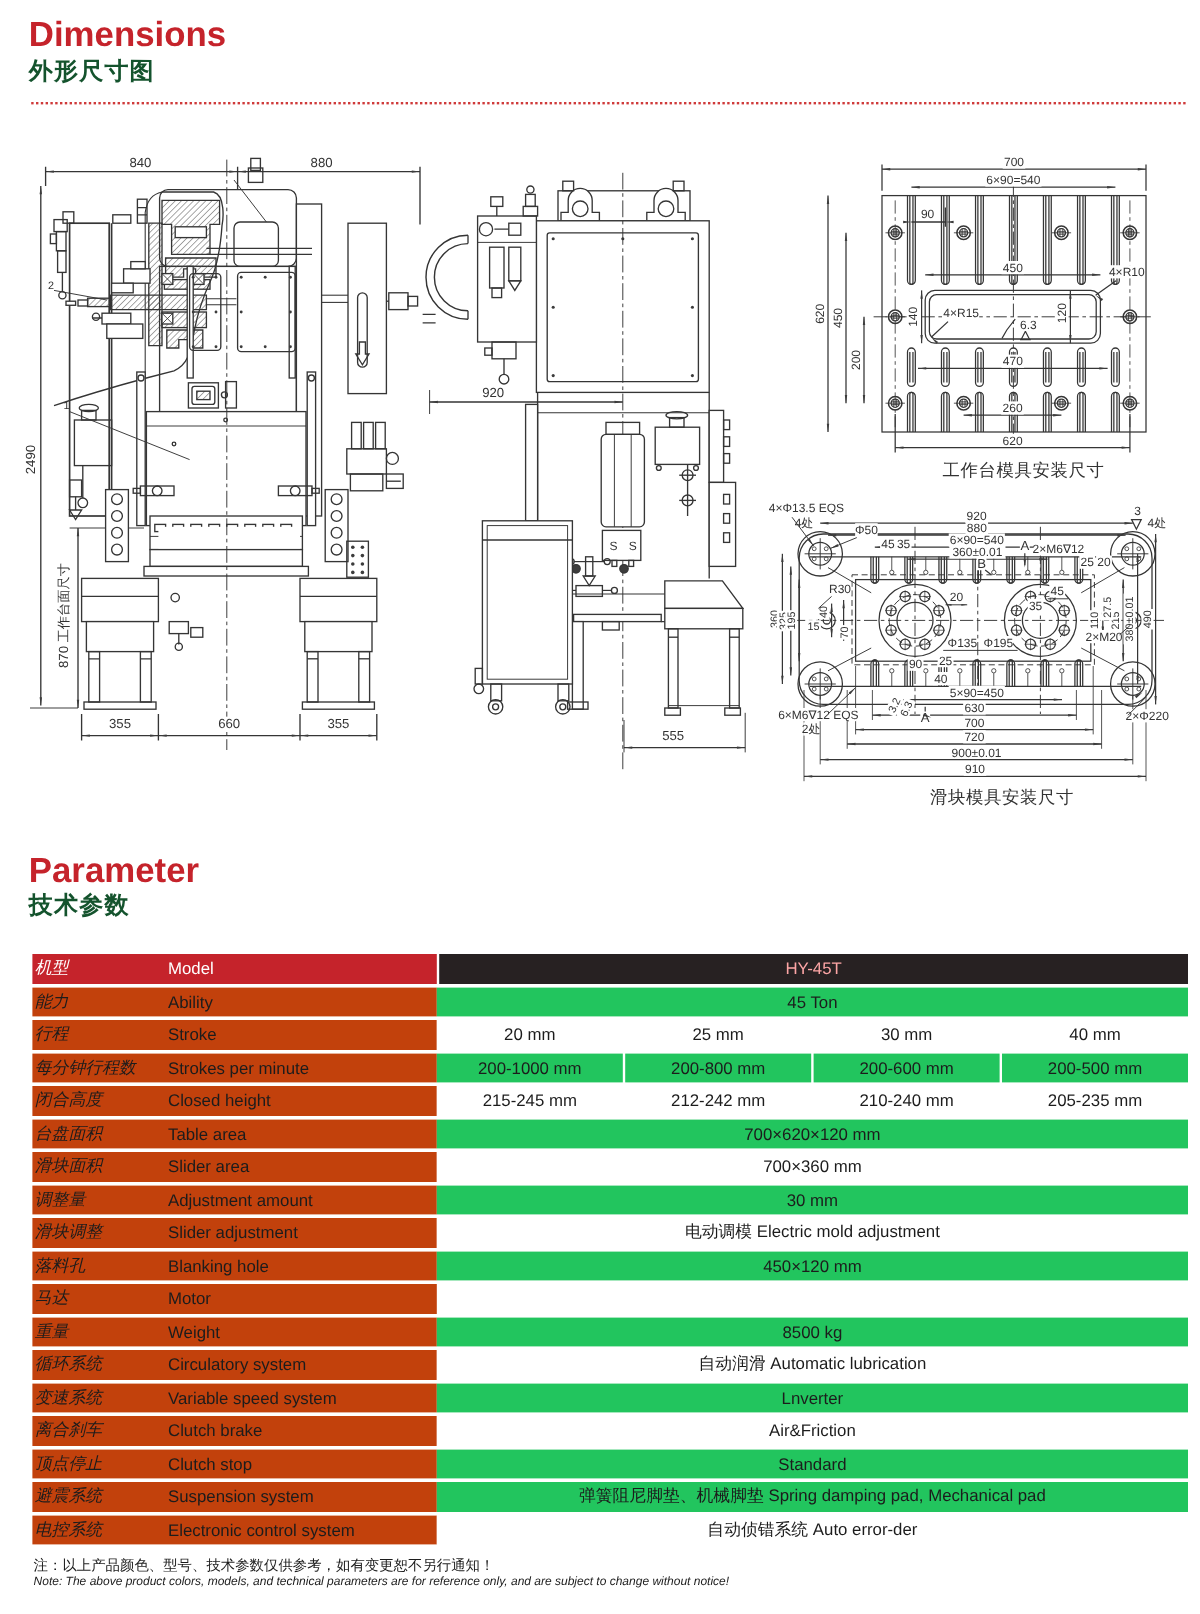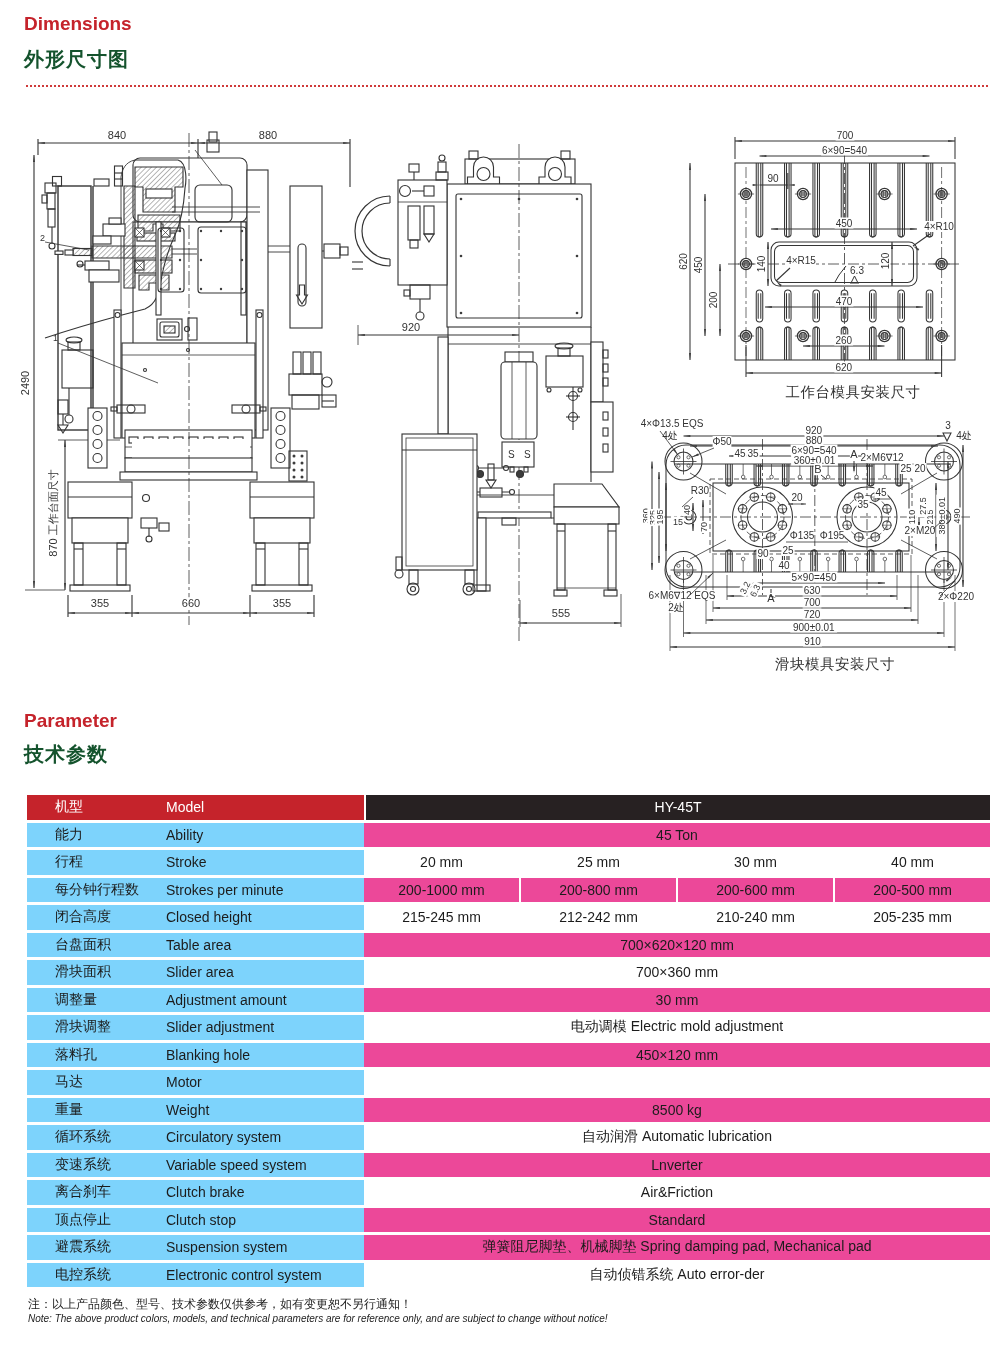--- a/index.html
+++ b/index.html
@@ -1,32 +1,32 @@
 <!DOCTYPE html>
 <html><head>
 <meta charset="utf-8">
 <style>
 html,body{margin:0;padding:0;}
 body{width:1000px;height:1345px;background:#fff;font-family:"Liberation Sans",sans-serif;position:relative;overflow:hidden;}
 .abs{position:absolute;}
-.h1{font-size:19px;font-weight:bold;color:#c5232b;letter-spacing:0px;}
+.h1{font-size:29px;font-weight:bold;color:#c5232b;letter-spacing:0px;}
 .h2{font-size:20px;font-weight:bold;color:#14532d;letter-spacing:1px;}
 .dotline{border-top:2px dotted #cf3a3a;height:0;}
 .tbl{position:absolute;left:27px;top:795px;width:963px;}
 .row{display:flex;height:24.5px;margin-bottom:3px;}
-.lab{width:337px;background:#7dd3fc;display:flex;align-items:center;flex:none;}
-.lab .cn{width:111px;padding-left:28px;flex:none;}
+.lab{width:337px;background:#c2410c;display:flex;align-items:center;flex:none;}
+.lab .cn{width:111px;padding-left:2px;flex:none;font-style:italic;}
 .lab .en{flex:1;}
 .val{flex:1;display:flex;align-items:center;justify-content:center;text-align:center;}
 .val+.val{margin-left:2px;}
-.g{background:#ec4899;}
+.g{background:#22c55e;}
 .w{background:#ffffff;}
 .row,.note{font-size:14px;color:#1c1c1c;}
 .hdr .lab{background:#c5232b;color:#fff;}
-.hdr .val{background:#272122;color:#ffffff;margin-left:2px;}
+.hdr .val{background:#272122;color:#fca5a5;margin-left:2px;}
 svg text{font-family:"Liberation Sans",sans-serif;fill:#333;}
 svg{stroke-linecap:butt;}
 </style>
 </head>
 <body>
 
 <div class="abs h1" style="left:24px;top:13px;">Dimensions</div>
 
 <div class="abs h2" style="left:24px;top:46px;">外形尺寸图</div>
 

